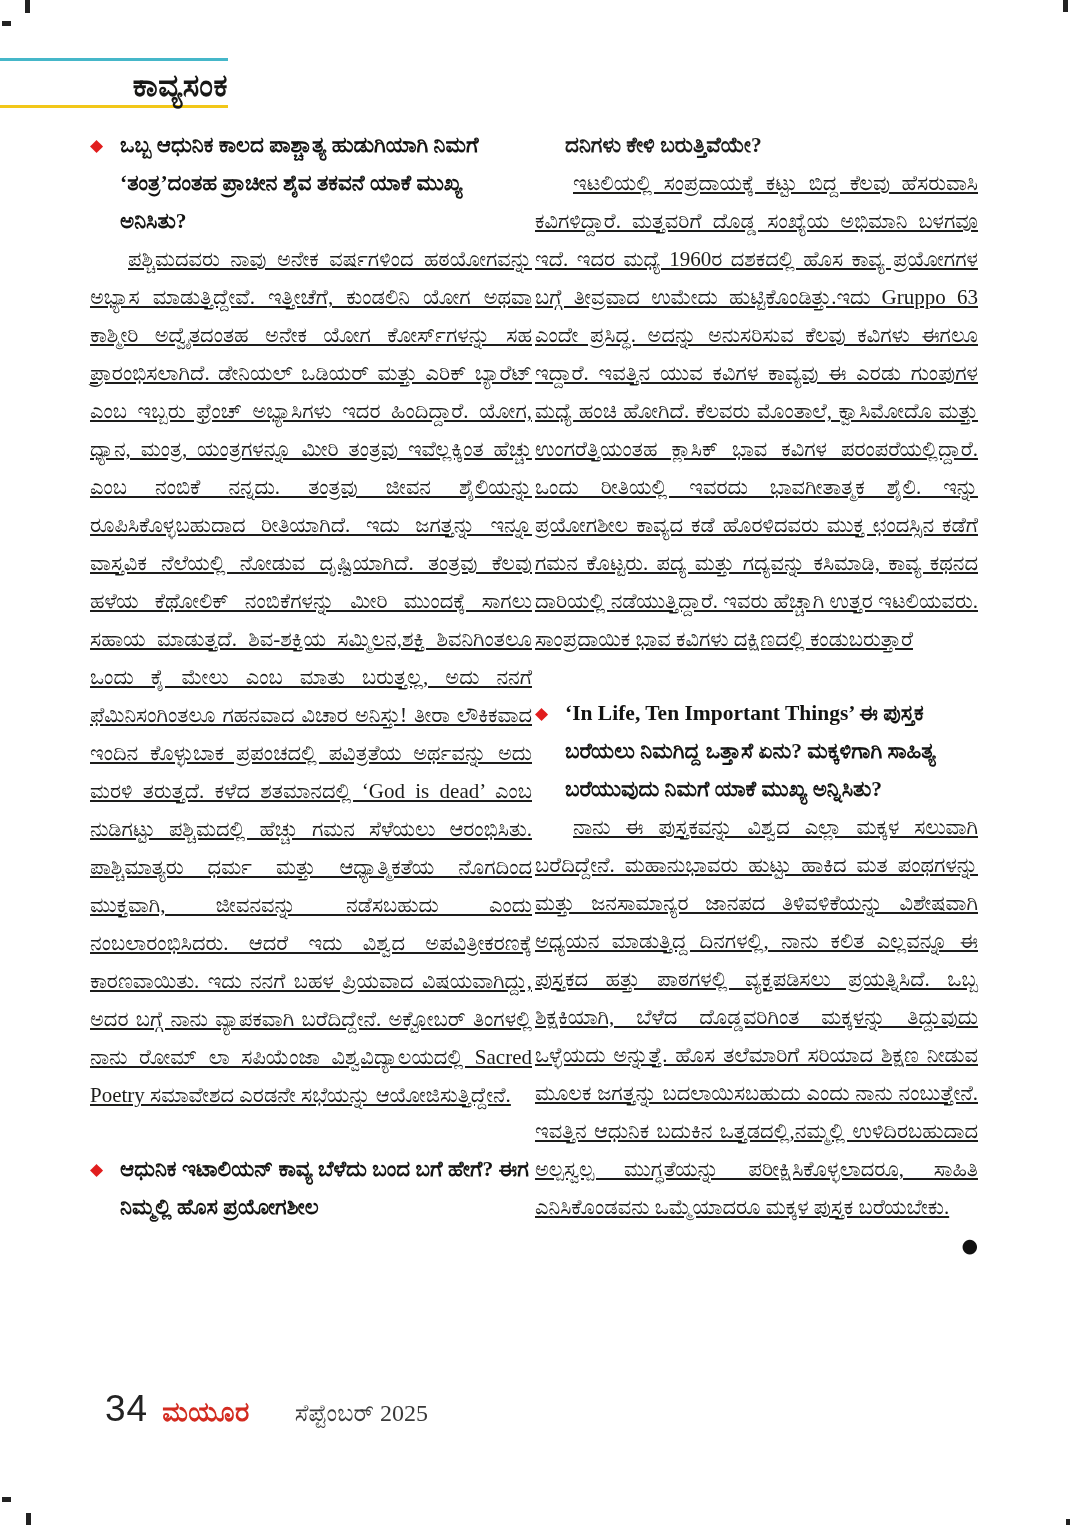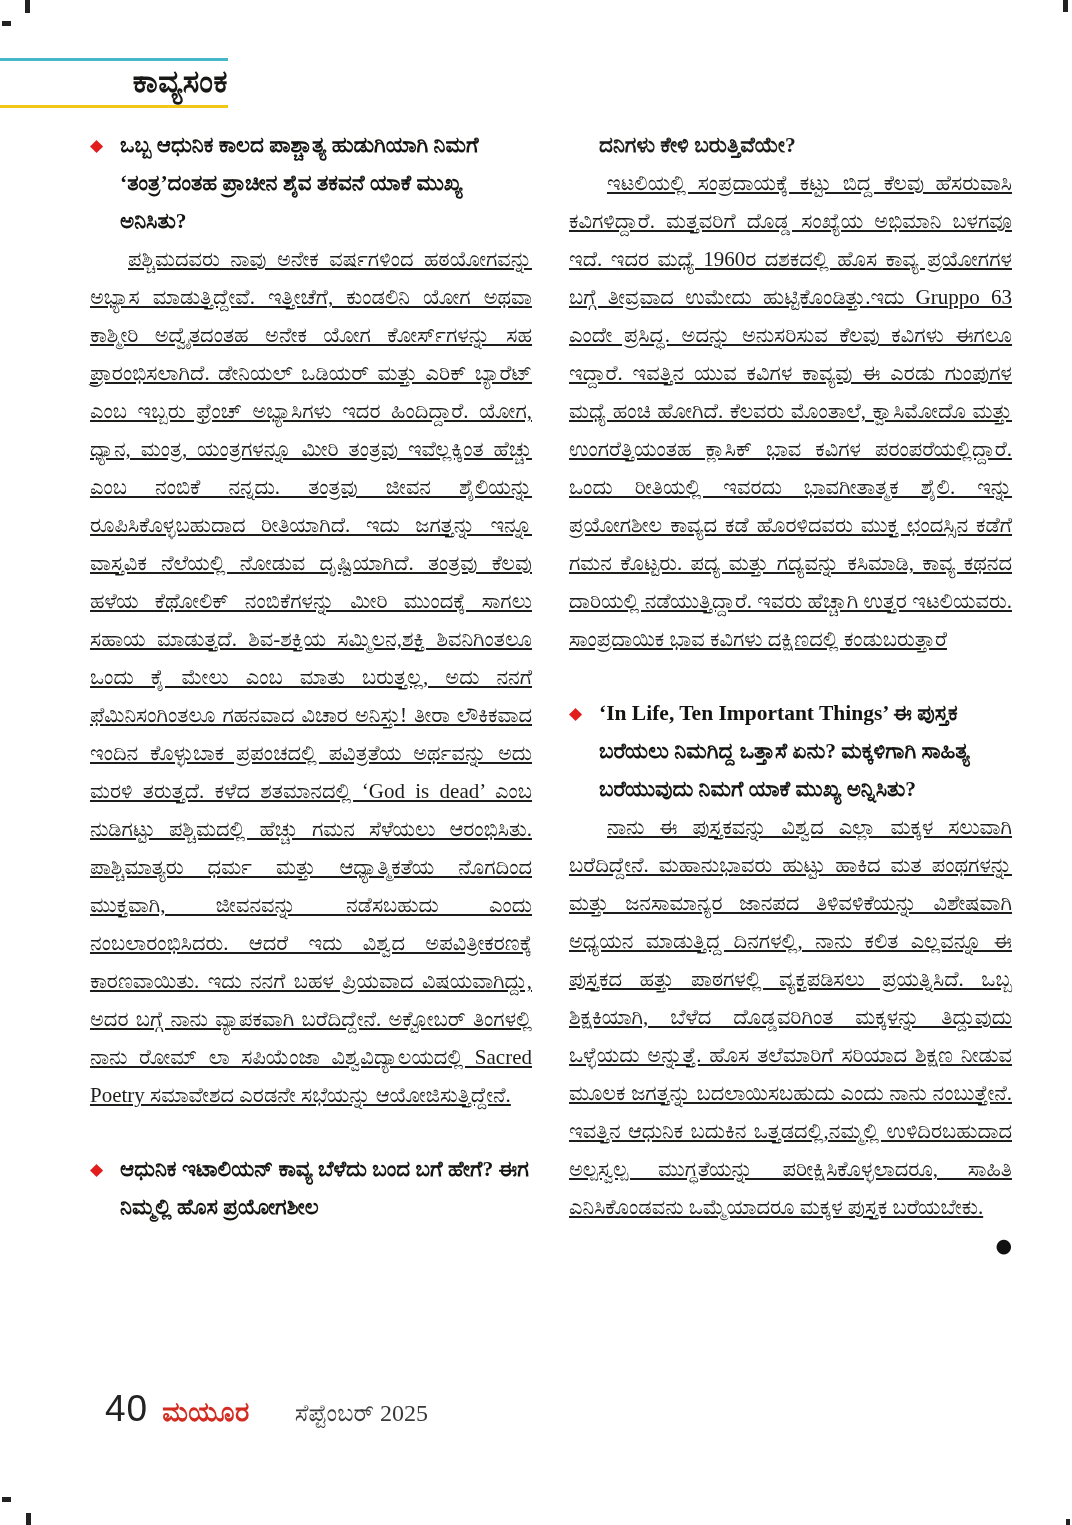--- a/index.html
+++ b/index.html
@@ -21,35 +21,35 @@
   .mark.bl-bar{left:26px;top:1513px;width:5px;height:12px;}
   .mark.br-bar{left:1066px;top:1519px;width:4px;height:6px;}
 
   
   .masthead{
     position:absolute;left:0;top:58px;width:228px;
     border-top:3px solid #45b7c9;
     border-bottom:3px solid #f2c718;
     box-sizing:border-box;
     height:50px;
-    display:flex;align-items:center;justify-content:flex-end;
+    display:flex;align-items:flex-end;justify-content:flex-end;
   }
   .masthead .title{
     font-size:31px;font-weight:bold;letter-spacing:0.5px;
     color:#181816;line-height:1;padding-bottom:4px;
   }
 
   
   .col{
     position:absolute;top:126px;
     font-size:21px;line-height:38px;
     text-align:justify;
   }
   .col.left{left:90px;width:442px;}
-  .col.right{left:569px;width:443px;}
+  .col.right{left:535px;width:443px;}
 
   .question{
     display:flex;
     font-weight:bold;
     font-size:21.5px;line-height:38px;
     color:#141412;
     text-align:left;
   }
   .q-bullet{
     flex:0 0 30px;
@@ -125,18 +125,18 @@
     <p class="answer">ಇಟಲಿಯಲ್ಲಿ ಸಂಪ್ರದಾಯಕ್ಕೆ ಕಟ್ಟು ಬಿದ್ದ ಕೆಲವು ಹೆಸರುವಾಸಿ ಕವಿಗಳಿದ್ದಾರೆ. ಮತ್ತವರಿಗೆ ದೊಡ್ಡ ಸಂಖ್ಯೆಯ ಅಭಿಮಾನಿ ಬಳಗವೂ ಇದೆ. ಇದರ ಮಧ್ಯೆ 1960ರ ದಶಕದಲ್ಲಿ ಹೊಸ ಕಾವ್ಯ ಪ್ರಯೋಗಗಳ ಬಗ್ಗೆ ತೀವ್ರವಾದ ಉಮೇದು ಹುಟ್ಟಿಕೊಂಡಿತ್ತು.ಇದು Gruppo 63 ಎಂದೇ ಪ್ರಸಿದ್ಧ. ಅದನ್ನು ಅನುಸರಿಸುವ ಕೆಲವು ಕವಿಗಳು ಈಗಲೂ ಇದ್ದಾರೆ. ಇವತ್ತಿನ ಯುವ ಕವಿಗಳ ಕಾವ್ಯವು ಈ ಎರಡು ಗುಂಪುಗಳ ಮಧ್ಯೆ ಹಂಚಿ ಹೋಗಿದೆ. ಕೆಲವರು ಮೊಂತಾಲೆ, ಕ್ವಾಸಿಮೋದೊ ಮತ್ತು ಉಂಗರೆತ್ತಿಯಂತಹ ಕ್ಲಾಸಿಕ್ ಭಾವ ಕವಿಗಳ ಪರಂಪರೆಯಲ್ಲಿದ್ದಾರೆ. ಒಂದು ರೀತಿಯಲ್ಲಿ ಇವರದು ಭಾವಗೀತಾತ್ಮಕ ಶೈಲಿ. ಇನ್ನು ಪ್ರಯೋಗಶೀಲ ಕಾವ್ಯದ ಕಡೆ ಹೊರಳಿದವರು ಮುಕ್ತ ಛಂದಸ್ಸಿನ ಕಡೆಗೆ ಗಮನ ಕೊಟ್ಟರು. ಪದ್ಯ ಮತ್ತು ಗದ್ಯವನ್ನು ಕಸಿಮಾಡಿ, ಕಾವ್ಯ ಕಥನದ ದಾರಿಯಲ್ಲಿ ನಡೆಯುತ್ತಿದ್ದಾರೆ. ಇವರು ಹೆಚ್ಚಾಗಿ ಉತ್ತರ ಇಟಲಿಯವರು. ಸಾಂಪ್ರದಾಯಿಕ ಭಾವ ಕವಿಗಳು ದಕ್ಷಿಣದಲ್ಲಿ ಕಂಡುಬರುತ್ತಾರೆ</p>
     <div class="spacer"></div>
     <div class="question">
       <span class="q-bullet">◆</span>
       <span class="q-text">‘In Life, Ten Important Things’ ಈ ಪುಸ್ತಕ ಬರೆಯಲು ನಿಮಗಿದ್ದ ಒತ್ತಾಸೆ ಏನು? ಮಕ್ಕಳಿಗಾಗಿ ಸಾಹಿತ್ಯ ಬರೆಯುವುದು ನಿಮಗೆ ಯಾಕೆ ಮುಖ್ಯ ಅನ್ನಿಸಿತು?</span>
     </div>
     <p class="answer"><span>ನಾನು ಈ ಪುಸ್ತಕವನ್ನು ವಿಶ್ವದ ಎಲ್ಲಾ ಮಕ್ಕಳ ಸಲುವಾಗಿ ಬರೆದಿದ್ದೇನೆ. ಮಹಾನುಭಾವರು ಹುಟ್ಟು ಹಾಕಿದ ಮತ ಪಂಥಗಳನ್ನು ಮತ್ತು ಜನಸಾಮಾನ್ಯರ ಜಾನಪದ ತಿಳಿವಳಿಕೆಯನ್ನು ವಿಶೇಷವಾಗಿ ಅಧ್ಯಯನ ಮಾಡುತ್ತಿದ್ದ ದಿನಗಳಲ್ಲಿ, ನಾನು ಕಲಿತ ಎಲ್ಲವನ್ನೂ ಈ ಪುಸ್ತಕದ ಹತ್ತು ಪಾಠಗಳಲ್ಲಿ ವ್ಯಕ್ತಪಡಿಸಲು ಪ್ರಯತ್ನಿಸಿದೆ. ಒಬ್ಬ ಶಿಕ್ಷಕಿಯಾಗಿ, ಬೆಳೆದ ದೊಡ್ಡವರಿಗಿಂತ ಮಕ್ಕಳನ್ನು ತಿದ್ದುವುದು ಒಳ್ಳೆಯದು ಅನ್ನುತ್ತೆ. ಹೊಸ ತಲೆಮಾರಿಗೆ ಸರಿಯಾದ ಶಿಕ್ಷಣ ನೀಡುವ ಮೂಲಕ ಜಗತ್ತನ್ನು ಬದಲಾಯಿಸಬಹುದು ಎಂದು ನಾನು ನಂಬುತ್ತೇನೆ. ಇವತ್ತಿನ ಆಧುನಿಕ ಬದುಕಿನ ಒತ್ತಡದಲ್ಲಿ,ನಮ್ಮಲ್ಲಿ ಉಳಿದಿರಬಹುದಾದ ಅಲ್ಪಸ್ವಲ್ಪ ಮುಗ್ಧತೆಯನ್ನು ಪರೀಕ್ಷಿಸಿಕೊಳ್ಳಲಾದರೂ, ಸಾಹಿತಿ ಎನಿಸಿಕೊಂಡವನು ಒಮ್ಮೆಯಾದರೂ ಮಕ್ಕಳ ಪುಸ್ತಕ ಬರೆಯಬೇಕು.</span> <span class="endmark">●</span></p>
   </div>
 
   <div class="footer">
-    <span class="page-number">40</span>
+    <span class="page-number">34</span>
     <span class="magazine-name">ಮಯೂರ</span>
     <span class="issue-date">ಸೆಪ್ಟೆಂಬರ್ 2025</span>
   </div>
 
 </div>
 
 </body></html>

